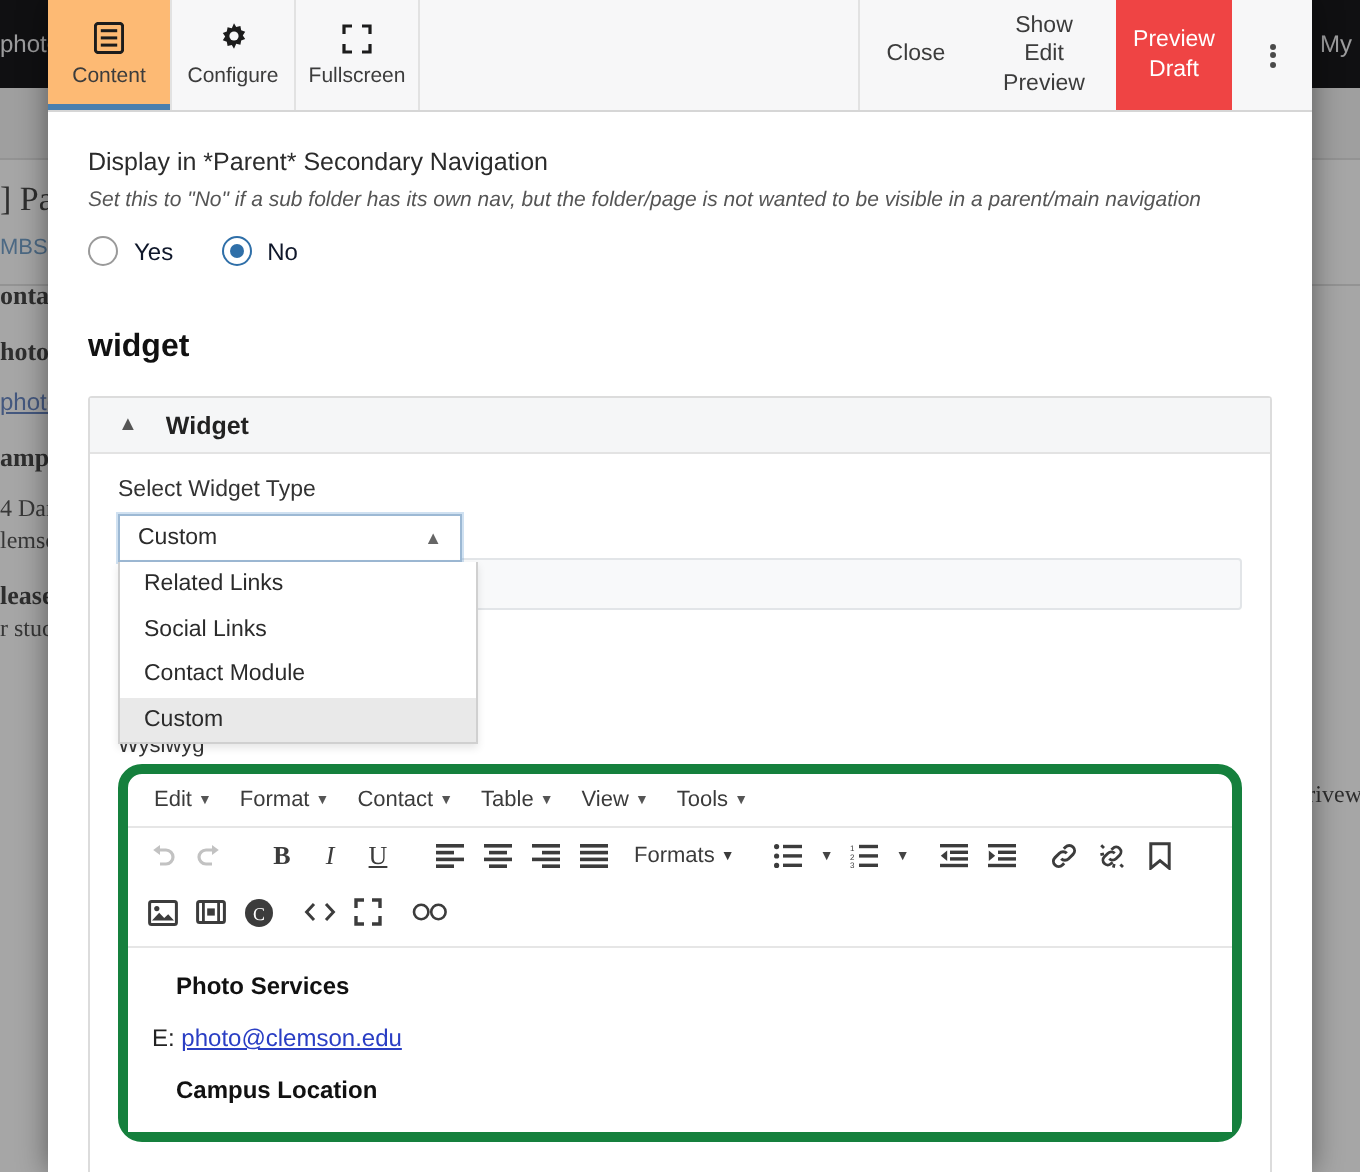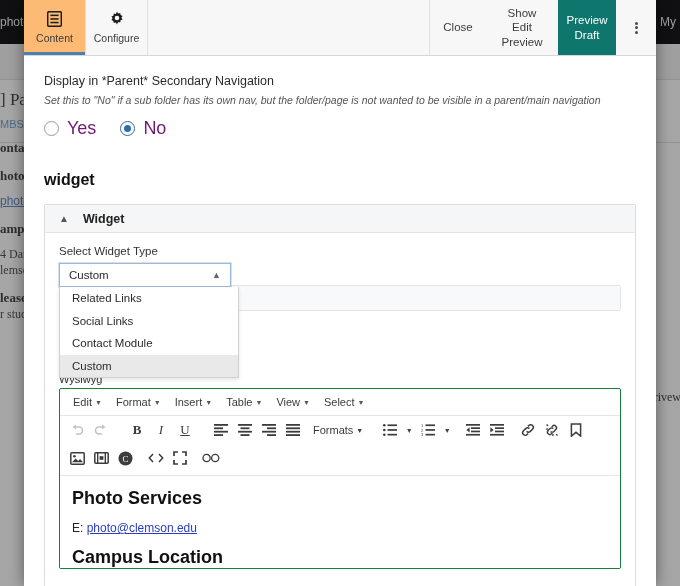--- a/index.html
+++ b/index.html
@@ -77,21 +77,21 @@
   .tb-icon { height:16px; display:flex; align-items:center; justify-content:center; }
   .tb-spacer { flex:1; border-right:1px solid #e2e2e2; }
   .tb-btn {
     display:flex; align-items:center; justify-content:center; text-align:center;
     font-size:11.5px; color:#3c3c3c; cursor:pointer; line-height:1.25;
     padding:0 10px;
   }
   .tb-btn.close-btn { width:56px; }
   .tb-btn.show-btn { width:72px; }
   .tb-btn.preview-btn {
-    width:58px; background:#0f766e; color:#ffffff;
+    width:58px; background:#ef4444; color:#ffffff;
   }
   .tb-kebab {
     width:40px; display:flex; align-items:center; justify-content:center; cursor:pointer;
   }
   .kdot { width:3px; height:3px; border-radius:50%; background:#4a4a4a; margin:1.5px 0; }
 
   
   .m-body { position:relative; height:530px; background:#ffffff; padding:0 20px; overflow:hidden; }
 
   .field-label { font-size:12.5px; color:#2b2b2b; padding-top:18px; }
@@ -100,21 +100,21 @@
   .radio-row { display:flex; align-items:center; gap:24px; margin-top:12px; }
   .radio-opt { display:flex; align-items:center; gap:8px; cursor:pointer; }
   .radio-mark {
     width:15px; height:15px; border-radius:50%; border:1.5px solid #9a9a9a; background:#fff;
     display:flex; align-items:center; justify-content:center;
   }
   .radio-opt.checked .radio-mark { border-color:#2f6fa8; }
   .radio-opt.checked .radio-mark::after {
     content:""; width:7px; height:7px; border-radius:50%; background:#2f6fa8;
   }
-  .radio-text { font-size:18px; color:#701a75; }
+  .radio-text { font-size:12px; color:#0f172a; }
 
   .section-title { font-size:16px; font-weight:bold; color:#111; margin-top:32px; }
 
   .panel {
     margin-top:15px; border:1px solid #dcdcdc; background:#fff;
     border-radius:2px;
   }
   .panel-head {
     height:28px; background:#f5f6f7; border-bottom:1px solid #e3e3e3;
     display:flex; align-items:center; gap:14px; padding:0 14px; cursor:pointer;
@@ -150,21 +150,21 @@
   }
   .ghost-square {
     position:absolute; left:14px; top:97px; width:58px; height:26px;
     background:#ffffff; border:1px solid #b8b8b8; border-radius:2px;
   }
 
   .wys-label { position:absolute; left:14px; top:140px; font-size:11px; color:#333; }
 
   .editor {
     position:absolute; left:14px; top:155px; right:14px;
-    border:1px solid #15803d; background:#fff; border-radius:2px;
+    border:5px solid #15803d; background:#fff; border-radius:12px;
   }
   .ed-menubar { display:flex; align-items:center; gap:0; padding:4px 6px; border-bottom:1px solid #e6e6e6; }
   .ed-menu {
     font-size:11px; color:#3b3b3b; padding:3px 7px; cursor:pointer;
     display:flex; align-items:center; gap:3px;
   }
   .ed-menu .car { font-size:7px; color:#555; }
   .ed-toolrow {
     display:flex; align-items:center; flex-wrap:wrap; gap:0;
     padding:3px 5px;
@@ -177,21 +177,21 @@
   .tool.dim { color:#c2c2c2; }
   .tool.gap { margin-left:12px; }
   .tool.gapsm { margin-left:7px; }
   .formats-btn {
     font-size:11px; color:#3b3b3b; padding:0 8px; height:22px; display:flex;
     align-items:center; gap:3px; cursor:pointer; 
   }
   .mini-caret { width:14px; height:22px; display:flex; align-items:center; justify-content:center; cursor:pointer; }
 
   .ed-content { padding:12px 12px 6px 12px; height:92px; overflow:hidden; background:#fff; }
-  .ed-h { font-size:18px; font-weight:bold; color:#111; margin:0 0 12px 0; font-family:"Liberation Sans", sans-serif;}
+  .ed-h { font-size:12px; font-weight:bold; color:#111; margin:0 0 12px 12px; font-family:"Liberation Sans", sans-serif;}
   .ed-p { font-size:12px; color:#222; margin:0 0 12px 0; }
   .ed-a { color:#2a3ec4; text-decoration:underline; }
 
   svg { display:block; }
 </style>
 </head>
 <body>
 
 <div id="bg-layer">
   <div class="bg-topbar">
@@ -246,20 +246,31 @@
     <div class="tb-item">
       <span class="tb-icon">
         <svg width="16" height="16" viewBox="0 0 16 16">
           <path d="M8 0.6l1.1 1.9 2.1-.5.4 2.1 2 .8-1.2 1.8 1.2 1.8-2 .8-.4 2.1-2.1-.5L8 13.4l-1.1-1.9-2.1.5-.4-2.1-2-.8 1.2-1.8L2.4 5.5l2-.8.4-2.1 2.1.5z" fill="#1c1c1c"></path>
           <circle cx="8" cy="7" r="2.3" fill="#f7f7f8"></circle>
         </svg>
       </span>
       <span>Configure</span>
     </div>
 
+    <div class="tb-item">
+      <span class="tb-icon">
+        <svg width="15" height="15" viewBox="0 0 15 15" stroke="#1c1c1c" stroke-width="1.6" fill="none">
+          <path d="M1 5V1h4"></path>
+            <path d="M10 1h4v4"></path>
+            <path d="M14 10v4h-4"></path>
+            <path d="M5 14H1v-4"></path>
+        </svg>
+      </span>
+      <span>Fullscreen</span>
+    </div>
 
     <div class="tb-spacer"></div>
 
     <div class="tb-btn close-btn">Close</div>
 
     <div class="tb-btn show-btn">
       <div>
         <div>Show</div>
         <div>Edit Preview</div>
       </div>
@@ -332,33 +343,33 @@
           <div class="ed-menubar">
             <div class="ed-menu">
                 <span>Edit</span>
                 <span class="car">▼</span>
               </div>
             <div class="ed-menu">
                 <span>Format</span>
                 <span class="car">▼</span>
               </div>
             <div class="ed-menu">
-                <span>Insert</span>
+                <span>Contact</span>
                 <span class="car">▼</span>
               </div>
             <div class="ed-menu">
                 <span>Table</span>
                 <span class="car">▼</span>
               </div>
             <div class="ed-menu">
                 <span>View</span>
                 <span class="car">▼</span>
               </div>
             <div class="ed-menu">
-                <span>Select</span>
+                <span>Tools</span>
                 <span class="car">▼</span>
               </div>
           </div>
 
           <div class="ed-toolrow">
             <div class="tool dim">
               <svg width="14" height="14" viewBox="0 0 14 14">
                   <path d="M4 4H9a3.5 3.5 0 0 1 0 7H6" stroke="currentColor" stroke-width="1.6" fill="none"></path>
                   <path d="M6 1.5L2.6 4 6 6.5z" fill="currentColor"></path>
                 </svg>

